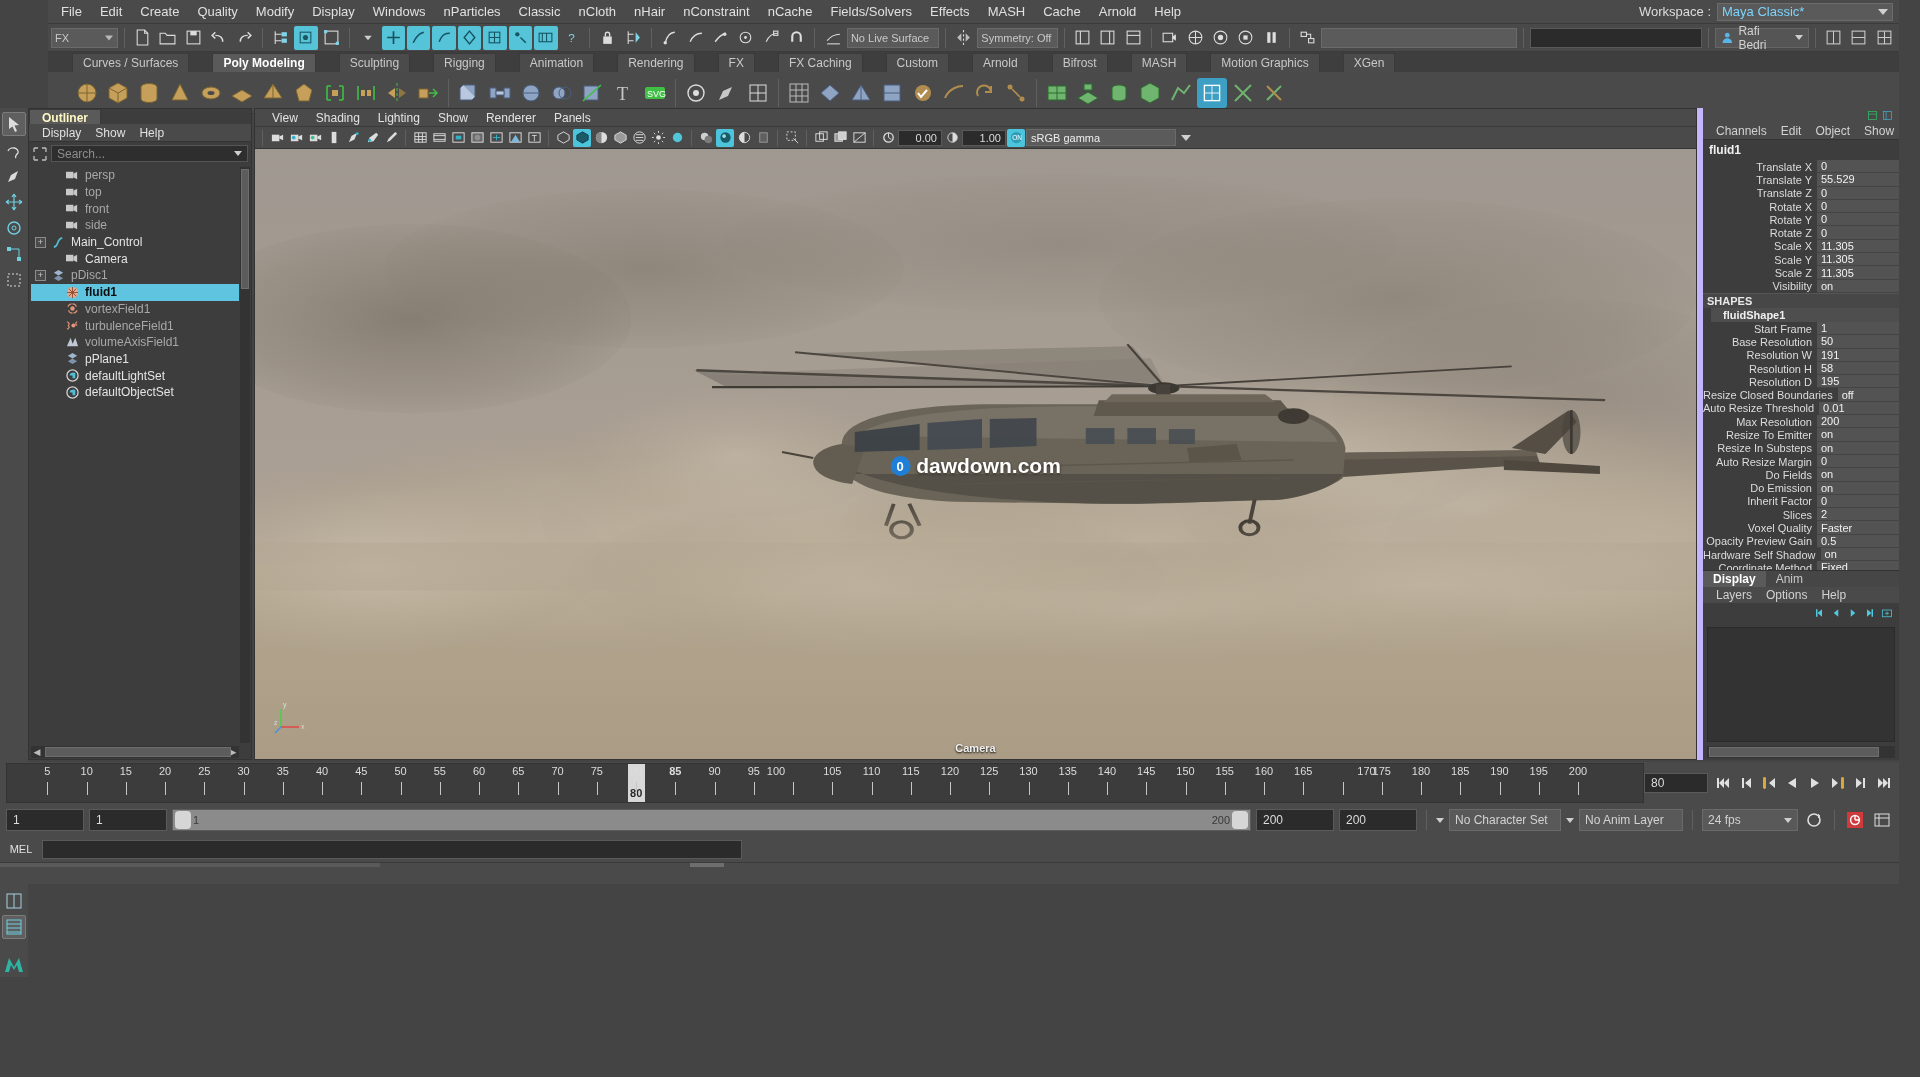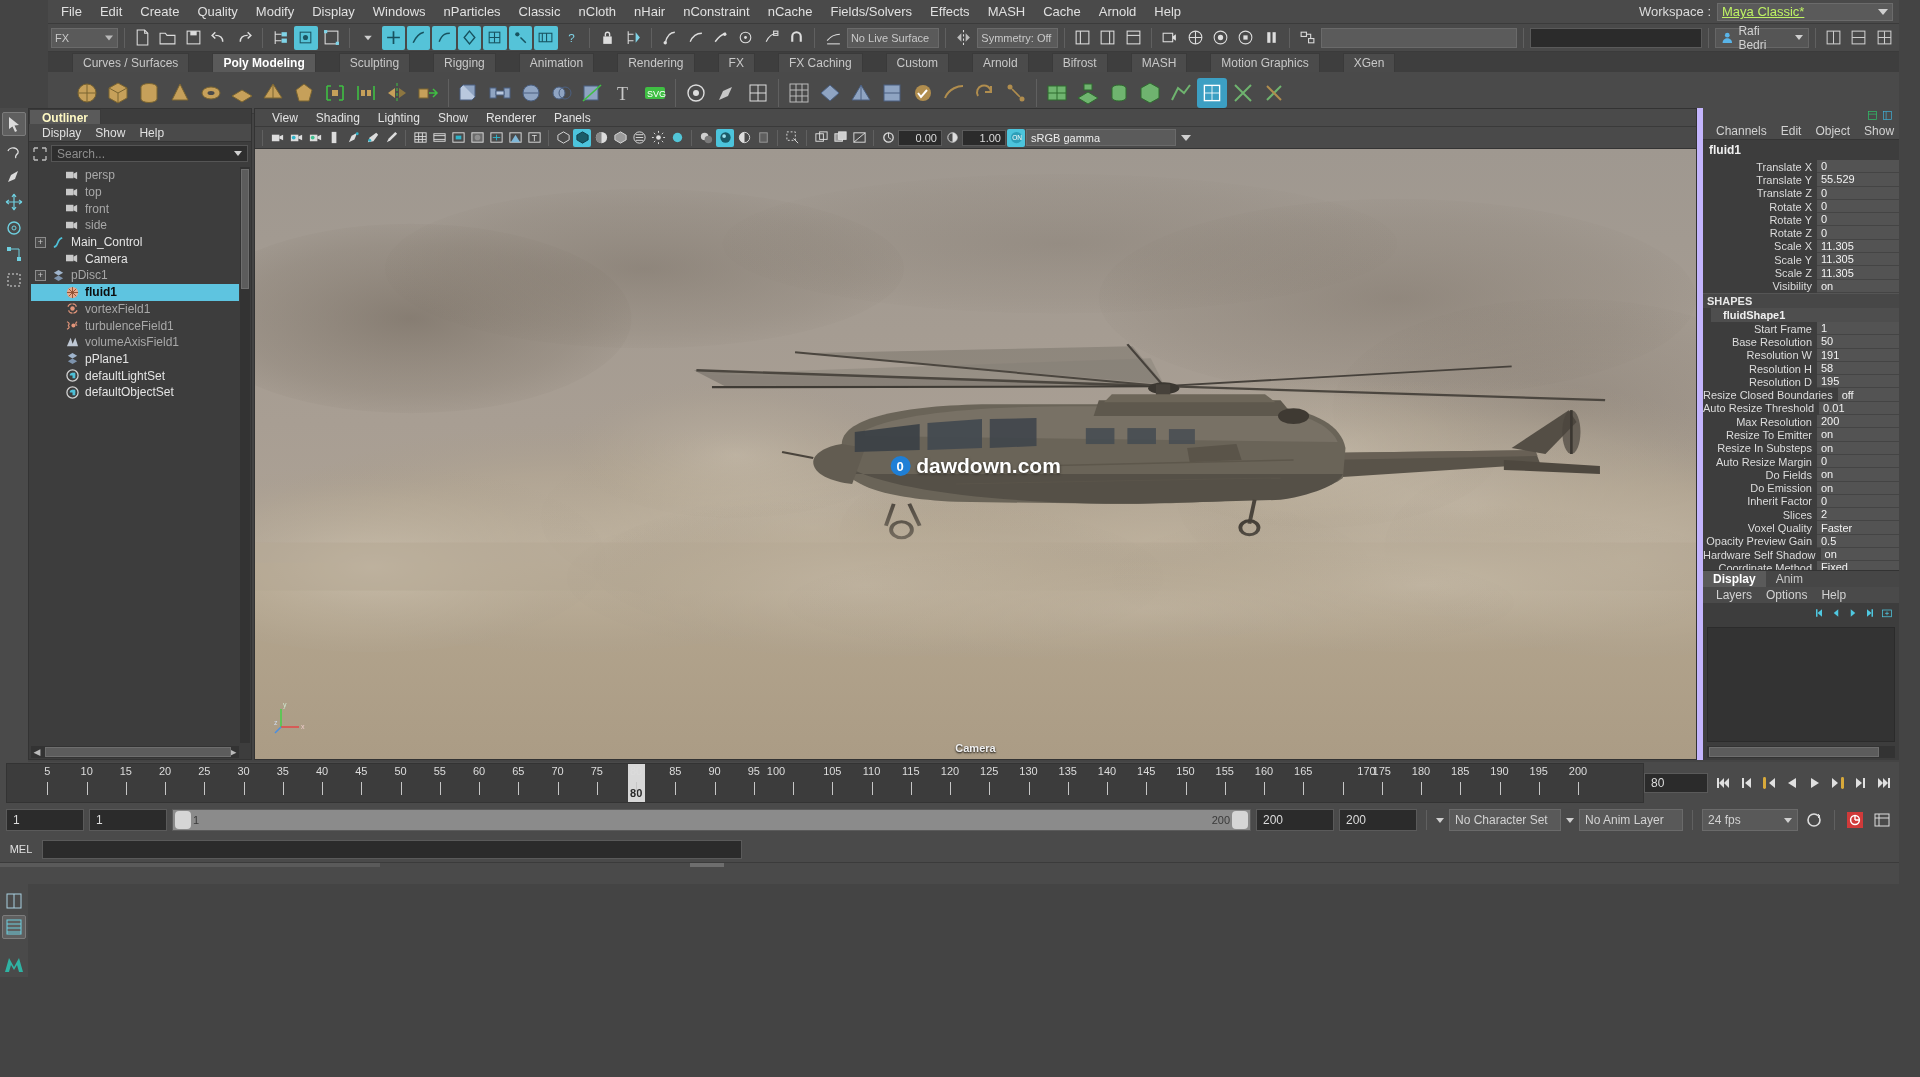--- a/index.html
+++ b/index.html
@@ -13,21 +13,21 @@
   #app { position:relative; width:1899px; height:1077px;padding-left:48px; }
 
   
   .menubar { height:24px; background:#4a4a4a; display:flex; align-items:center;
              padding-left:4px; border-bottom:1px solid #3b3b3b; }
   .menubar .mi { padding:2px 9px; font-size:13px; color:#e0e0e0; white-space:nowrap; }
   .menubar .spacer { flex:1; }
   .wsLabel { font-size:13px; color:#dcdcdc; padding-right:6px; }
   .wsCombo { width:176px; height:18px; background:#5a5a5a; border:1px solid #6b6b6b;
              display:flex; align-items:center; padding:0 4px; font-size:13px; margin-right:6px;}
-  .wsCombo .txt { flex:1; color:#bef264;text-decoration:underline; }
+  .wsCombo .txt { flex:1; color:#7dd3fc; }
   .caret { width:0;height:0;border-left:5px solid transparent;border-right:5px solid transparent;
            border-top:6px solid #cfcfcf; }
 
   
   .statusline { height:28px; background:#494949; display:flex; align-items:center;
                 gap:2px; padding:0 3px; border-bottom:1px solid #3b3b3b; }
   .modeBox { width:68px; height:20px; background:#5a5a5a; border:1px solid #6a6a6a;
              display:flex; align-items:center; padding:0 3px; font-size:11px; }
   .modeBox .txt { flex:1; color:#c9c9c9; }
   .sep { width:1px; height:20px; background:#606060; margin:0 4px; }
@@ -1590,21 +1590,21 @@
         <div class="tlabel" style="left: 472.106px;">60</div>
         <div class="tick" style="left: 511.352px;"></div>
         <div class="tlabel" style="left: 511.352px;">65</div>
         <div class="tick" style="left: 550.598px;"></div>
         <div class="tlabel" style="left: 550.598px;">70</div>
         <div class="tick" style="left: 589.844px;"></div>
         <div class="tlabel" style="left: 589.844px;">75</div>
         <div class="tick" style="left: 629.09px;"></div>
         <div class="tlabel" style="left: 629.09px;">80</div>
         <div class="tick" style="left: 668.337px;"></div>
-        <div class="tlabel" style="left: 668.337px;">85</div>
+        <div class="tlabel" style="left: 668.337px; font-weight: bold;">85</div>
         <div class="tick" style="left: 707.583px;"></div>
         <div class="tlabel" style="left: 707.583px;">90</div>
         <div class="tick" style="left: 746.829px;"></div>
         <div class="tlabel" style="left: 746.829px;">95</div>
         <div class="tick" style="left: 786.075px;"></div>
         <div class="tlabel" style="left: 769px;">100</div>
         <div class="tick" style="left: 825.322px;"></div>
         <div class="tlabel" style="left: 825.322px;">105</div>
         <div class="tick" style="left: 864.568px;"></div>
         <div class="tlabel" style="left: 864.568px;">110</div>

